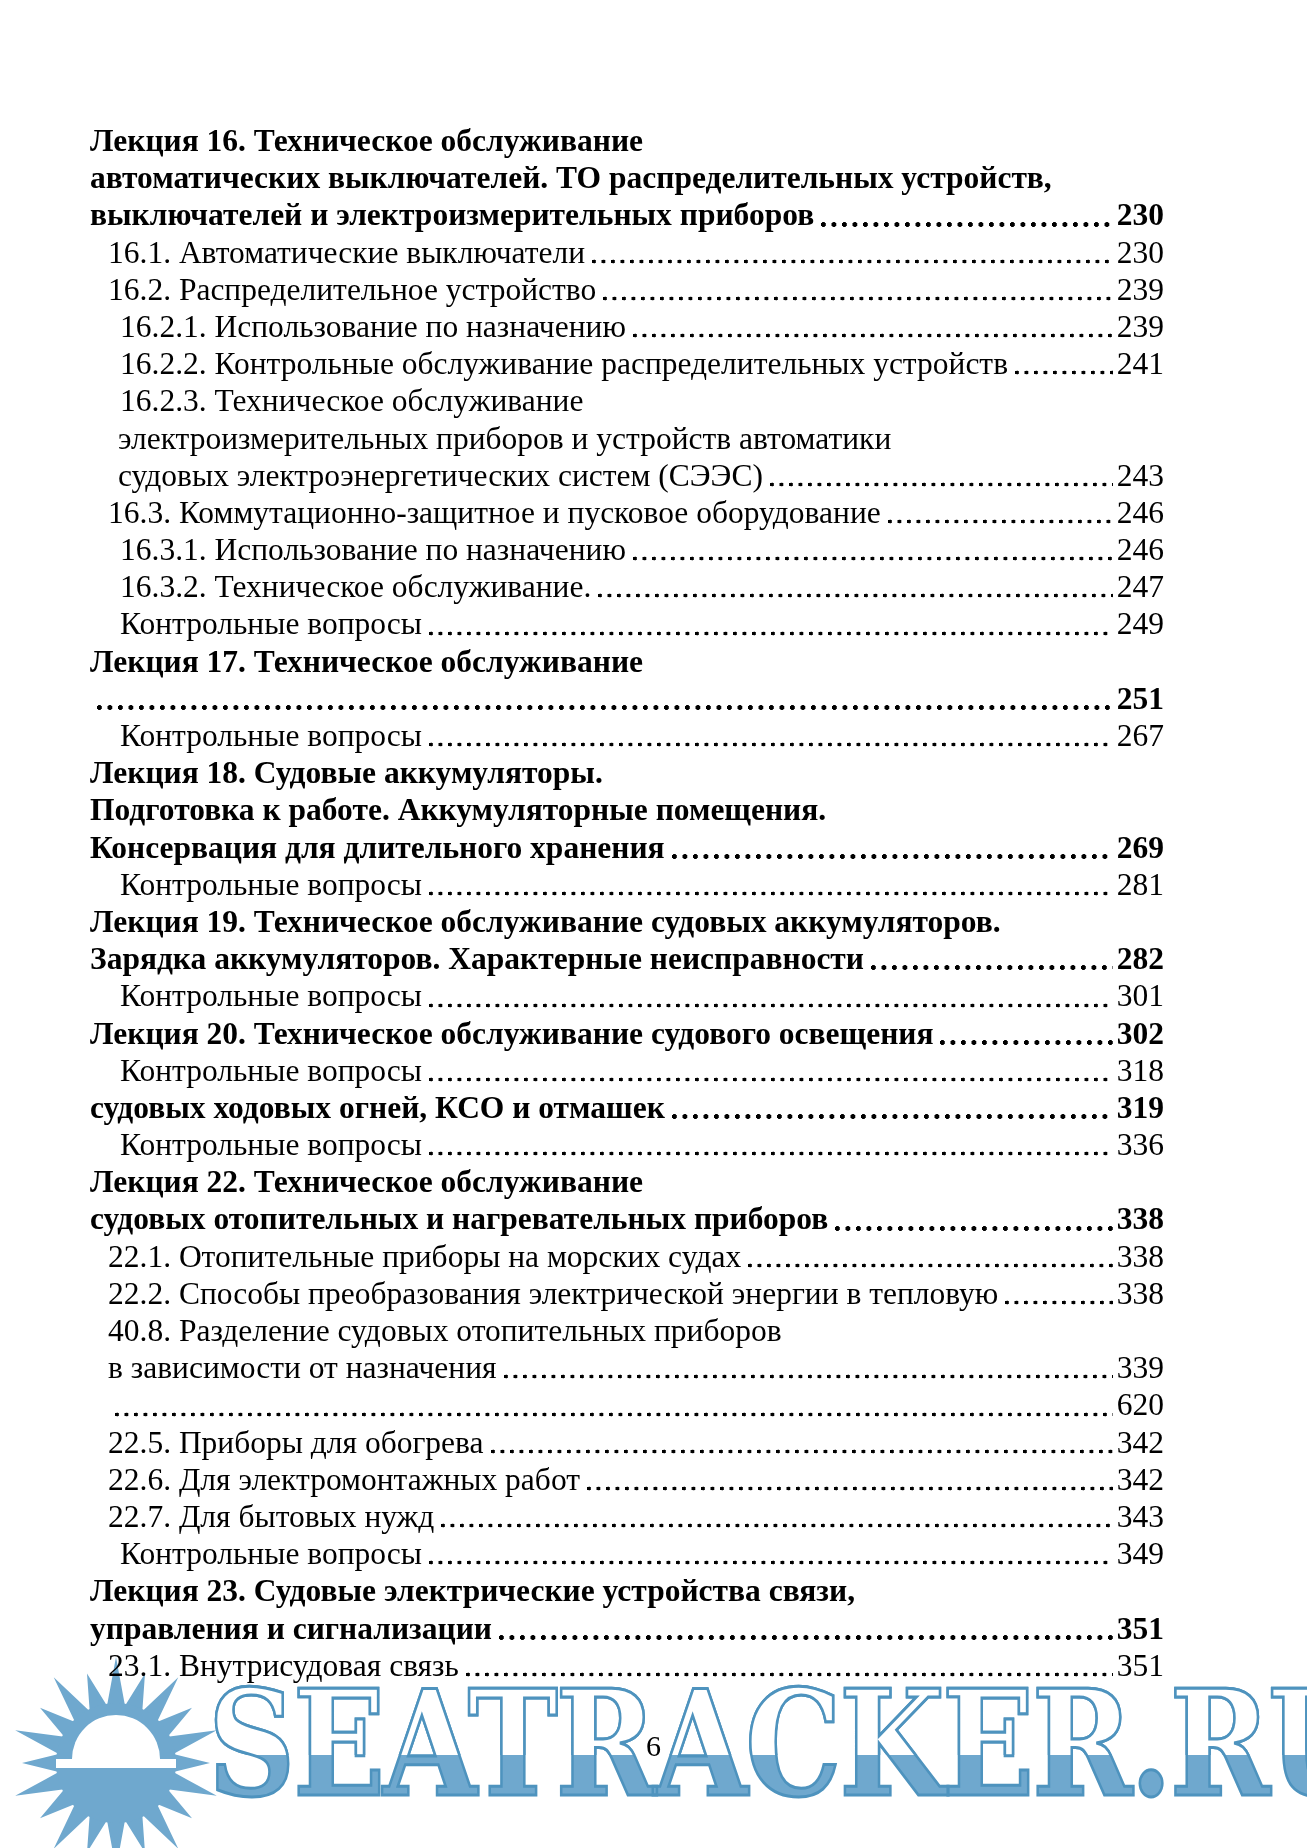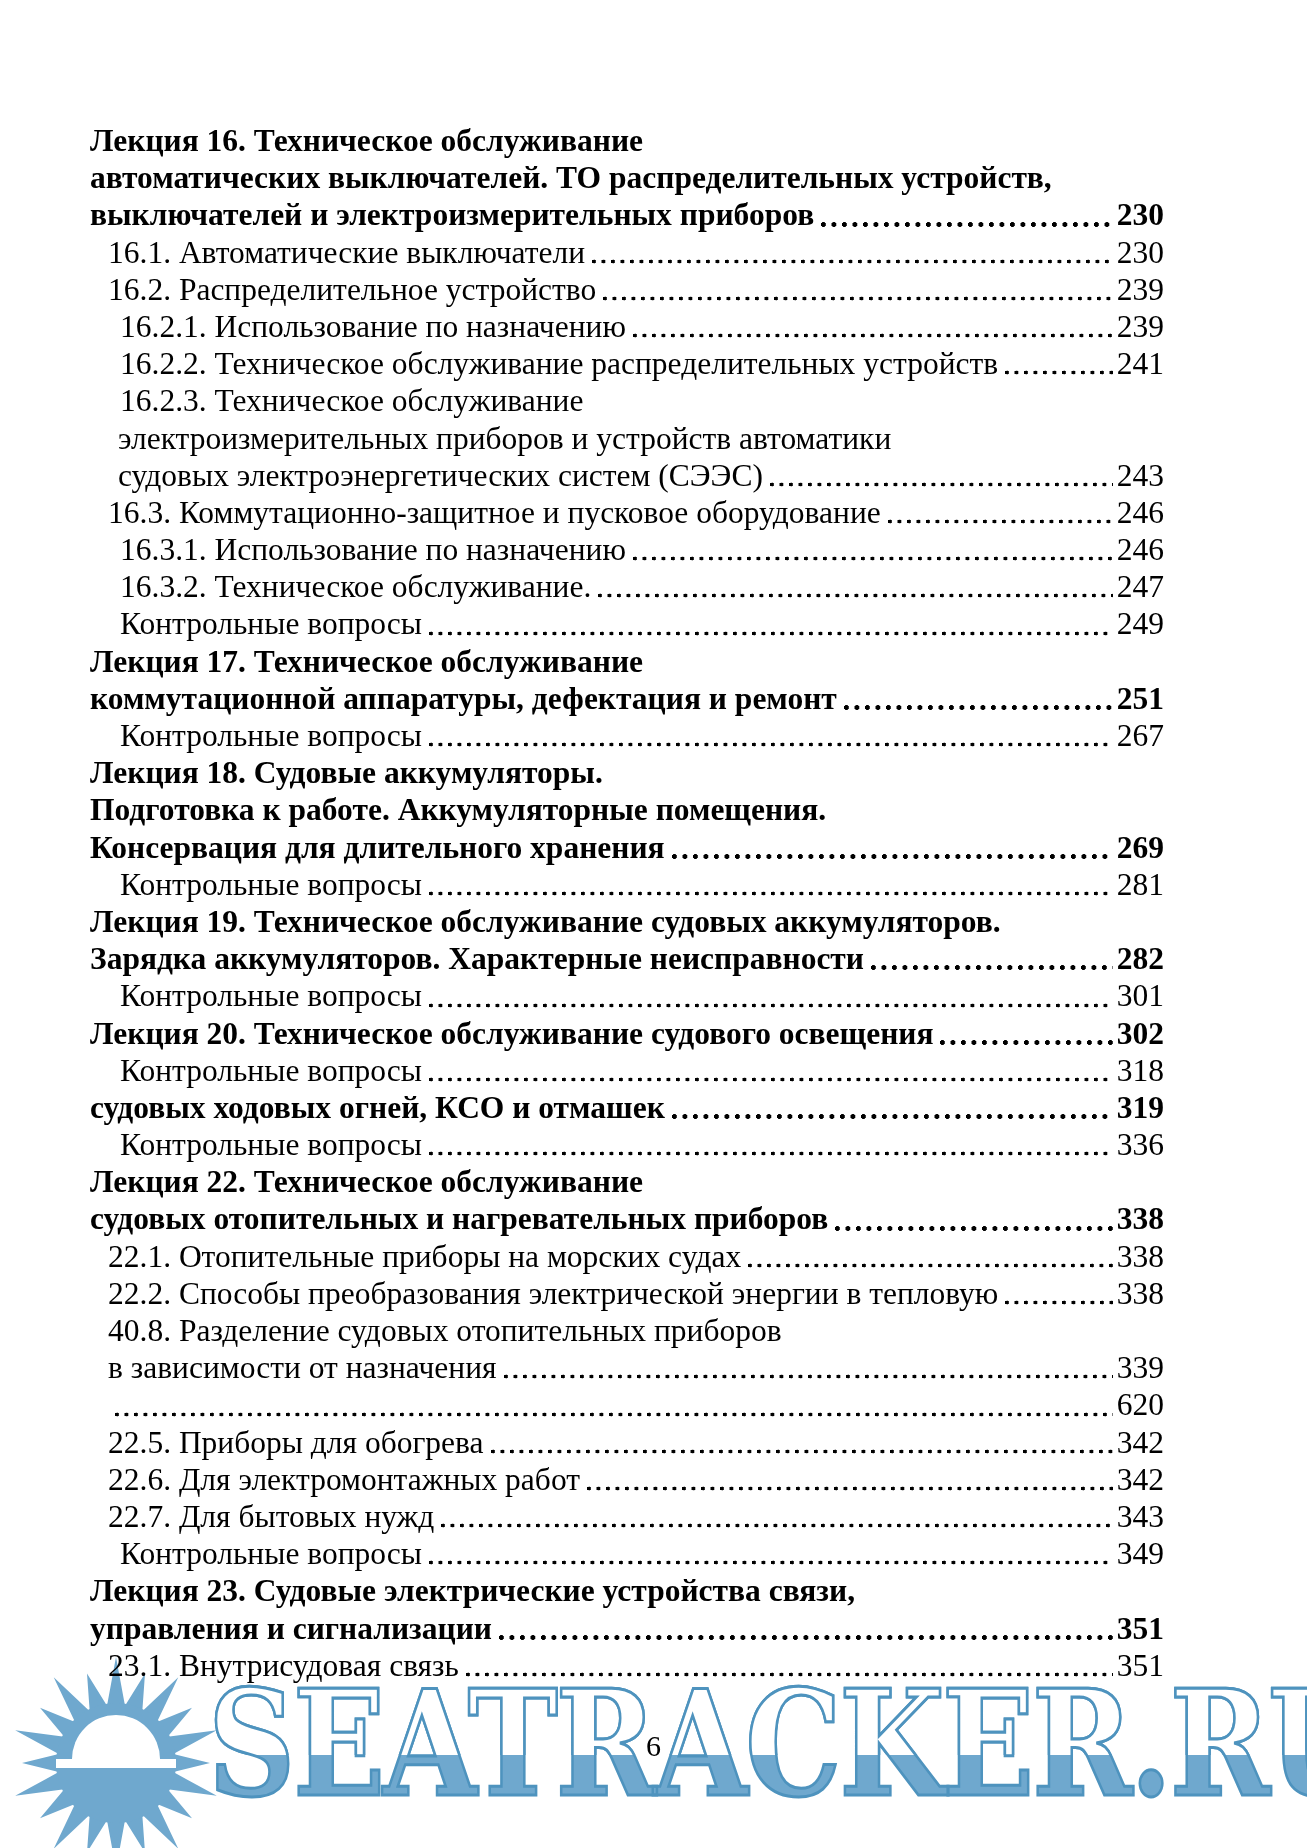--- a/index.html
+++ b/index.html
@@ -100,21 +100,21 @@
       <span class="txt">16.2. Распределительное устройство</span>
       <span class="leader"></span>
       <span class="pg">239</span>
     </div>
       <div class="row lvl-subsub">
       <span class="txt">16.2.1. Использование по назначению</span>
       <span class="leader"></span>
       <span class="pg">239</span>
     </div>
       <div class="row lvl-subsub">
-      <span class="txt">16.2.2. Техническое обслуживание распределительных устройств</span>
+      <span class="txt">16.2.2. Контрольные обслуживание распределительных устройств</span>
       <span class="leader"></span>
       <span class="pg">241</span>
     </div>
       <div class="row lvl-subsub nopg">
       <span class="txt">16.2.3. Техническое обслуживание</span>
 
     </div>
       <div class="row lvl-csubsub nopg">
       <span class="txt">электроизмерительных приборов и устройств автоматики</span>
 
@@ -142,21 +142,20 @@
       <div class="row lvl-subsub">
       <span class="txt">Контрольные вопросы</span>
       <span class="leader"></span>
       <span class="pg">249</span>
     </div>
       <div class="row lvl-lec b nopg">
       <span class="txt">Лекция 17. Техническое обслуживание</span>
 
     </div>
       <div class="row lvl-lec b">
-      <span class="txt">коммутационной аппаратуры, дефектация и ремонт</span>
       <span class="leader"></span>
       <span class="pg">251</span>
     </div>
       <div class="row lvl-subsub">
       <span class="txt">Контрольные вопросы</span>
       <span class="leader"></span>
       <span class="pg">267</span>
     </div>
       <div class="row lvl-lec b nopg">
       <span class="txt">Лекция 18. Судовые аккумуляторы.</span>

